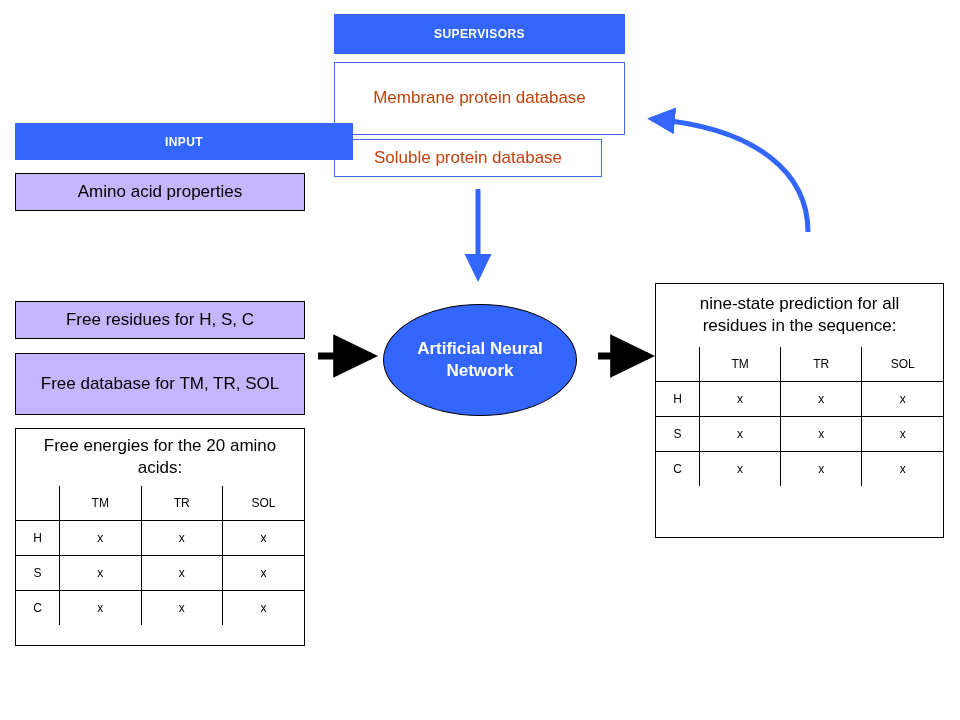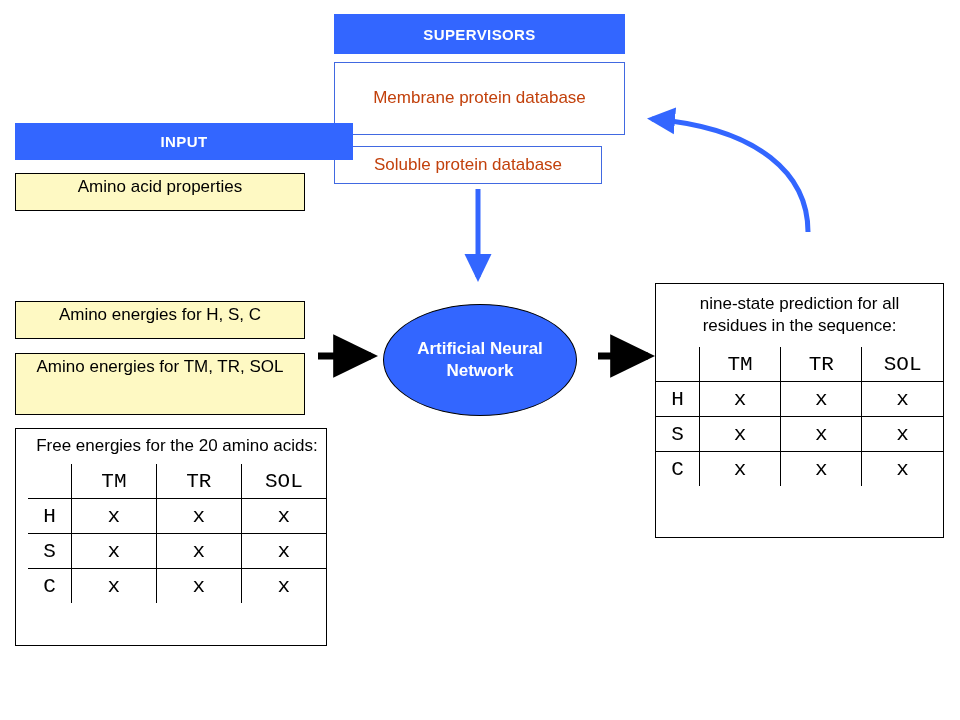--- a/index.html
+++ b/index.html
@@ -21,33 +21,34 @@
     width: 960px;
     height: 720px;
   }
 
   
   .hdr {
     position: absolute;
     background: #3366FF;
     color: #ffffff;
     font-weight: bold;
-    font-size: 15px;
+    font-size: 12px;
     display: flex;
     align-items: center;
     justify-content: center;
     letter-spacing: 0.4px;
     box-sizing: border-box;
   }
   .wbox {
     position: absolute;
-    background: #fef9c3;
-    border: 1.5px solid #000000;
-    box-sizing: border-box;
-    display: flex;
+    background: #c4b5fd;
+    border: 1.5px solid #000000;
+    box-sizing: border-box;
+    display: flex;
+    align-items: center;
     justify-content: center;
     text-align: center;
     font-size: 17px;
     line-height: 1.30;
     padding: 2px 18px;
   }
   .bluebox {
     position: absolute;
     background: #ffffff;
     border: 1.5px solid #4169E1;
@@ -73,22 +74,21 @@
     text-align: center;
     font-size: 17px;
     line-height: 1.30;
     padding: 6px 8px 7px 8px;
     box-sizing: border-box;
   }
   table.matrix {
     border-collapse: collapse;
     width: 100%;
     table-layout: fixed;
-    font-size: 21px;
-    font-family: Liberation Mono, monospace;
+    font-size: 12px;
   }
   table.matrix td, table.matrix th {
     border: 1.5px solid #000000;
     text-align: center;
     font-weight: normal;
     height: 34px;
     padding: 0;
   }
   table.matrix td.rowhead {
     text-align: center;
@@ -131,42 +131,42 @@
 <div class="canvas">
 
   <div class="hdr" style="left:334px; top:14px; width:291px; height:40px;">
     <span>SUPERVISORS</span>
   </div>
 
   <div class="bluebox" style="left:334px; top:62px; width:291px; height:73px;">
     <span>Membrane protein database</span>
   </div>
 
-  <div class="bluebox" style="left:334px; top:146px; width:268px; height:38px;">
+  <div class="bluebox" style="left:334px; top:139px; width:268px; height:38px;">
     <span>Soluble protein database</span>
   </div>
 
   <div class="hdr" style="left:15px; top:123px; width:338px; height:37px;justify-content:center;">
     <span>INPUT</span>
   </div>
 
   <div class="wbox" style="left:15px; top:173px; width:290px; height:38px;">
     <span>Amino acid properties</span>
   </div>
 
 
   <div class="wbox" style="left:15px; top:301px; width:290px; height:38px;">
-    <span>Amino energies for H, S, C</span>
+    <span>Free residues for H, S, C</span>
   </div>
 
   <div class="wbox" style="left:15px; top:353px; width:290px; height:62px;">
-    <span>Amino energies for TM, TR, SOL</span>
-  </div>
-
-  <div class="matrix-wrap" style="left:15px; top:428px; width:312px; height:218px;padding-left:12px;">
+    <span>Free database for TM, TR, SOL</span>
+  </div>
+
+  <div class="matrix-wrap" style="left:15px; top:428px; width:290px; height:218px;">
     <div class="matrix-caption">Free energies for the 20 amino acids:</div>
     <table class="matrix">
       <tbody>
           <tr>
         <td class="col0"></td>
         <td>TM</td>
         <td>TR</td>
         <td>SOL</td>
       </tr>
       <tr>

